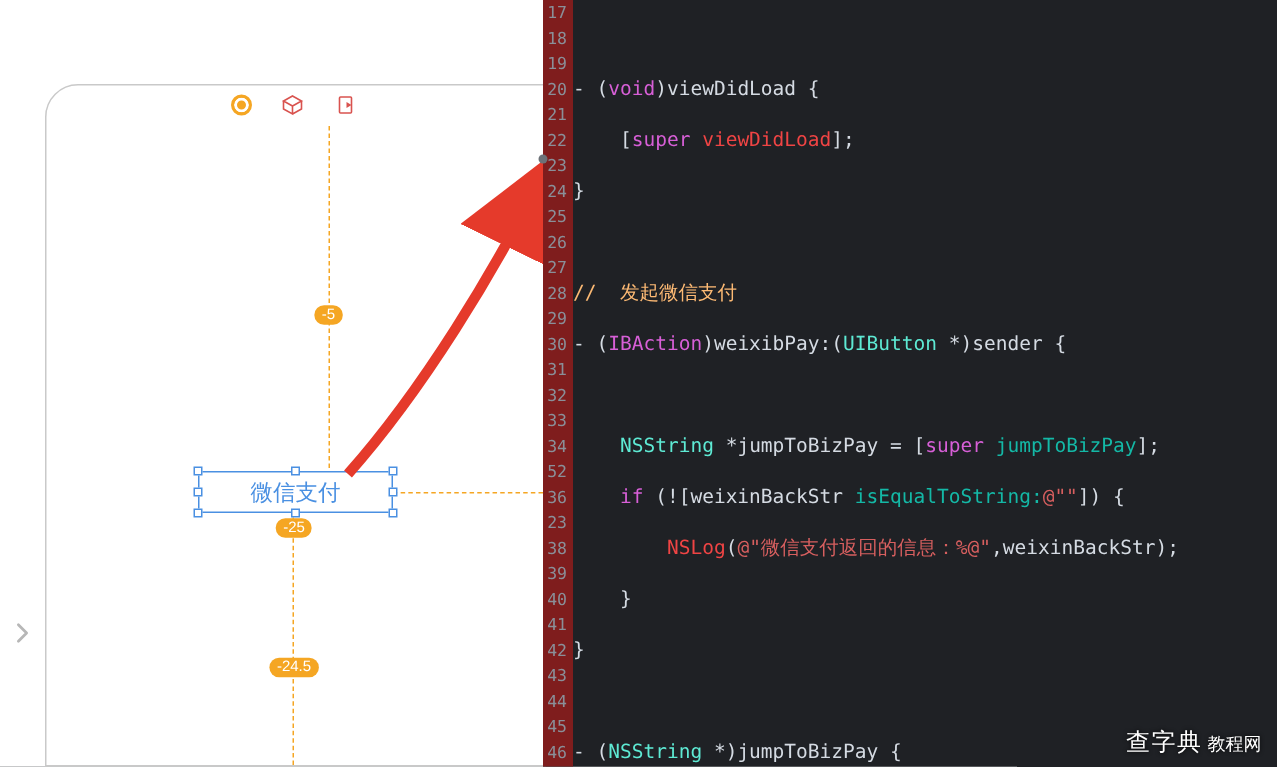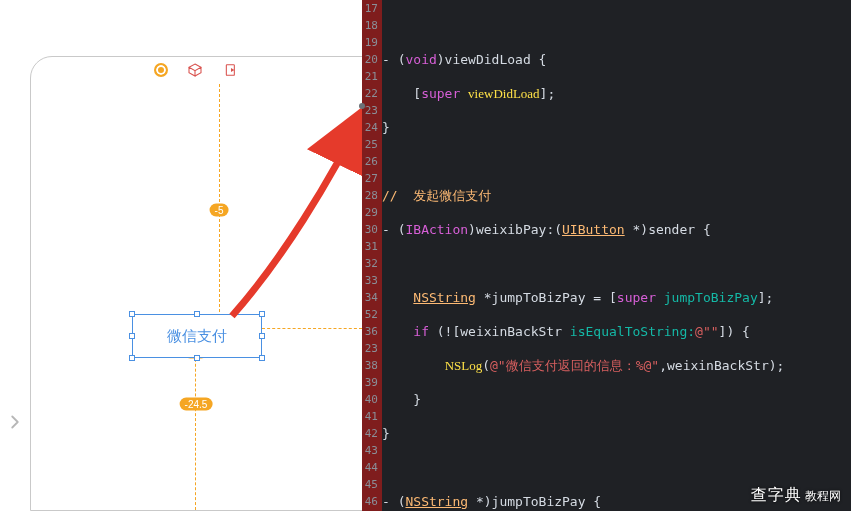--- a/index.html
+++ b/index.html
@@ -58,21 +58,21 @@
     position: absolute;
     background: #f5a623; color: #fff;
     font-size: 10px; font-family: "Helvetica Neue", Arial, sans-serif;
     padding: 1px 5px; border-radius: 8px;
     transform: translate(-50%, -50%);
   }
 
   .selected-button {
     position: absolute;
     left: 132px; top: 314px;
-    width: 130px; height: 44px;
+    width: 130px; height: 28px;
     background: #fff;
     border: 1px solid #4a90e2;
     display: flex; align-items: center; justify-content: center;
     color: #4a90e2;
     font-family: "PingFang SC","Helvetica Neue",sans-serif;
     font-size: 15px;
   }
   .sel-handle {
     position: absolute; width: 6px; height: 6px;
     background: #fff; border: 1px solid #4a90e2;
@@ -110,22 +110,22 @@
   }
   .code {
     flex: 1; padding-left: 0;
     font-size: 13px; line-height: 17px;
     white-space: pre;
     overflow: hidden;
   }
   .code .row { height: 17px; }
 
   .kw   { color: #d75fd7; }
-  .type { color: #fdba74; text-decoration: underline; }
-  .msg  { color: #fde047; font-family: Liberation Serif, serif; }
+  .type { color: #5eead4; }
+  .msg  { color: #ef4444; }
   .id   { color: #14b8a6; }
   .cmt  { color: #fdba74; }
   .str  { color: #d75f5f; }
   .dim  { color: #d5dbe3; }
 
   .watermark {
     position: absolute; right: 10px; bottom: 8px;
     color: #fff; font-family: Arial, sans-serif;
     font-size: 12px; text-align: right;
     text-shadow: 0 0 3px #000;
@@ -160,21 +160,21 @@
         </svg>
     </div>
   </div>
 
   <div class="guide-v" style="left:219px; top:84px; height:228px;"></div>
   <div class="guide-v" style="left:195px; top:344px; height:166px;"></div>
   <div class="guide-h" style="left:262px; top:328px; width:100px;"></div>
 
   <div class="badge" style="left:219px; top:210px;">-5</div>
   <div class="badge" style="left:196px; top:352px;">-25</div>
-  <div class="badge" style="left:196px; top:404px;">-24.5</div>
+  <div class="badge" style="left:196px; top:445px;">-24.5</div>
 
   <div class="selected-button">
     <span>微信支付</span>
     <div class="sel-handle h-tl"></div>
     <div class="sel-handle h-tm"></div>
     <div class="sel-handle h-tr"></div>
     <div class="sel-handle h-ml"></div>
     <div class="sel-handle h-mr"></div>
     <div class="sel-handle h-bl"></div>
     <div class="sel-handle h-bm"></div>

